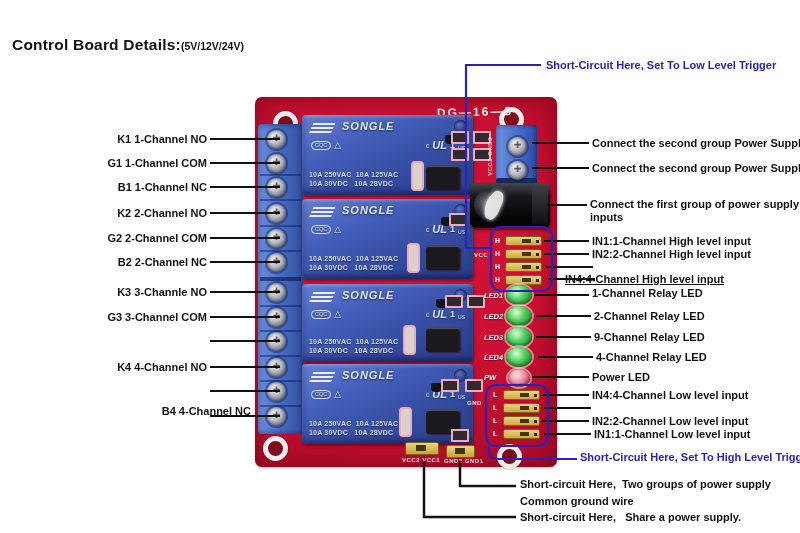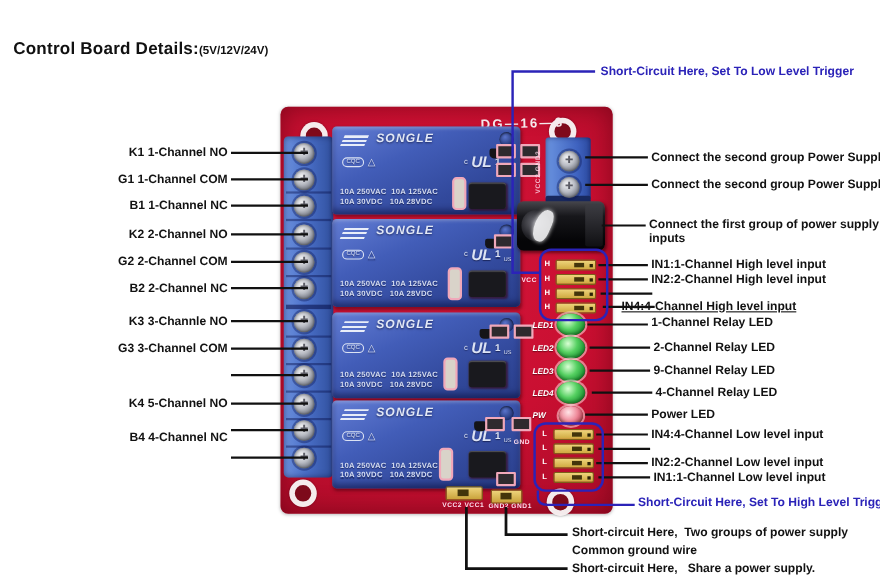--- a/index.html
+++ b/index.html
@@ -35,21 +35,21 @@
   .r-logo{position:absolute;left:9px;top:8px;width:22px;height:11px;transform:skewX(-24deg);
          background:repeating-linear-gradient(180deg,#e9eef9 0 2px, transparent 2px 4px);}
   .r-brand{position:absolute;left:40px;top:5px;font-size:11px;font-style:italic;font-weight:700;
          color:#e2e8f6;letter-spacing:1px;text-shadow:0 1px 2px rgba(0,0,30,.6);}
   .r-marks{position:absolute;left:9px;right:8px;top:24px;display:flex;align-items:center;gap:3px;
          color:#dce3f4;text-shadow:0 1px 1px rgba(0,0,30,.5);}
   .m-cqc{font-size:5.5px;border:1px solid #dce3f4;border-radius:6px;padding:0 3px;line-height:7px;}
   .m-tri{font-size:9px;}
   .m-sp{flex:1;}
   .m-c{font-size:7px;}
-  .m-ul{font-size:14px;font-weight:700;font-style:italic;}
+  .m-ul{font-size:11px;font-weight:700;font-style:italic;}
   .m-num{font-size:9px;font-weight:700;}
   .m-us{font-size:5px;align-self:flex-end;}
   .r-ratings{position:absolute;left:7px;bottom:7px;font-size:7px;font-weight:700;line-height:9px;
          color:#d4dcf1;white-space:pre;text-shadow:0 1px 1px rgba(0,0,30,.5);letter-spacing:.2px;}
   .r-hole{position:absolute;top:5px;right:6px;width:13px;height:13px;border-radius:50%;
          background:radial-gradient(circle at 40% 35%, #5a74cc, #1d2f6e 75%);box-shadow:inset 0 1px 2px rgba(0,0,0,.6);}
   
   .opto{position:absolute;left:171px;width:34px;height:24px;background:#19191e;border-radius:3px;
         box-shadow:inset 0 1px 1px rgba(255,255,255,.25), 1px 1px 2px rgba(60,0,10,.6);}
   .smd{position:absolute;width:14px;height:9px;background:#2e2a2e;border:2px solid #f0a8ba;border-radius:1px;}
@@ -288,22 +288,22 @@
   </div>
 
   <div class="lbl lbl-l" style="top:132px;">K1 1-Channel NO</div>
   <div class="lbl lbl-l" style="top:156px;">G1 1-Channel COM</div>
   <div class="lbl lbl-l" style="top:180px;">B1 1-Channel NC</div>
   <div class="lbl lbl-l" style="top:206px;">K2 2-Channel NO</div>
   <div class="lbl lbl-l" style="top:231px;">G2 2-Channel COM</div>
   <div class="lbl lbl-l" style="top:255px;">B2 2-Channel NC</div>
   <div class="lbl lbl-l" style="top:285px;">K3 3-Channle NO</div>
   <div class="lbl lbl-l" style="top:310px;">G3 3-Channel COM</div>
-  <div class="lbl lbl-l" style="top:360px;">K4 5-Channel NO</div>
-  <div class="lbl lbl-l" style="top:391px;">B4 4-Channel NC</div>
+  <div class="lbl lbl-l" style="top:360px;">K4 4-Channel NO</div>
+  <div class="lbl lbl-l" style="top:404px;margin-left:44px;">B4 4-Channel NC</div>
 
   <div class="lbl" style="left:592px;top:136px;">Connect the second group Power Supply +</div>
   <div class="lbl" style="left:592px;top:161px;">Connect the second group Power Supply -</div>
   <div class="lbl wrap" style="left:590px;top:198px;">Connect the first group of power supply inputs</div>
   <div class="lbl" style="left:592px;top:234px;">IN1:1-Channel High level input</div>
   <div class="lbl" style="left:592px;top:247px;">IN2:2-Channel High level input</div>
   <div class="lbl" style="left:565px;top:272px;text-decoration:underline;">IN4:4-Channel High level input</div>
   <div class="lbl" style="left:592px;top:286px;">1-Channel Relay LED</div>
   <div class="lbl" style="left:594px;top:309px;">2-Channel Relay LED</div>
   <div class="lbl" style="left:594px;top:330px;">9-Channel Relay LED</div>

